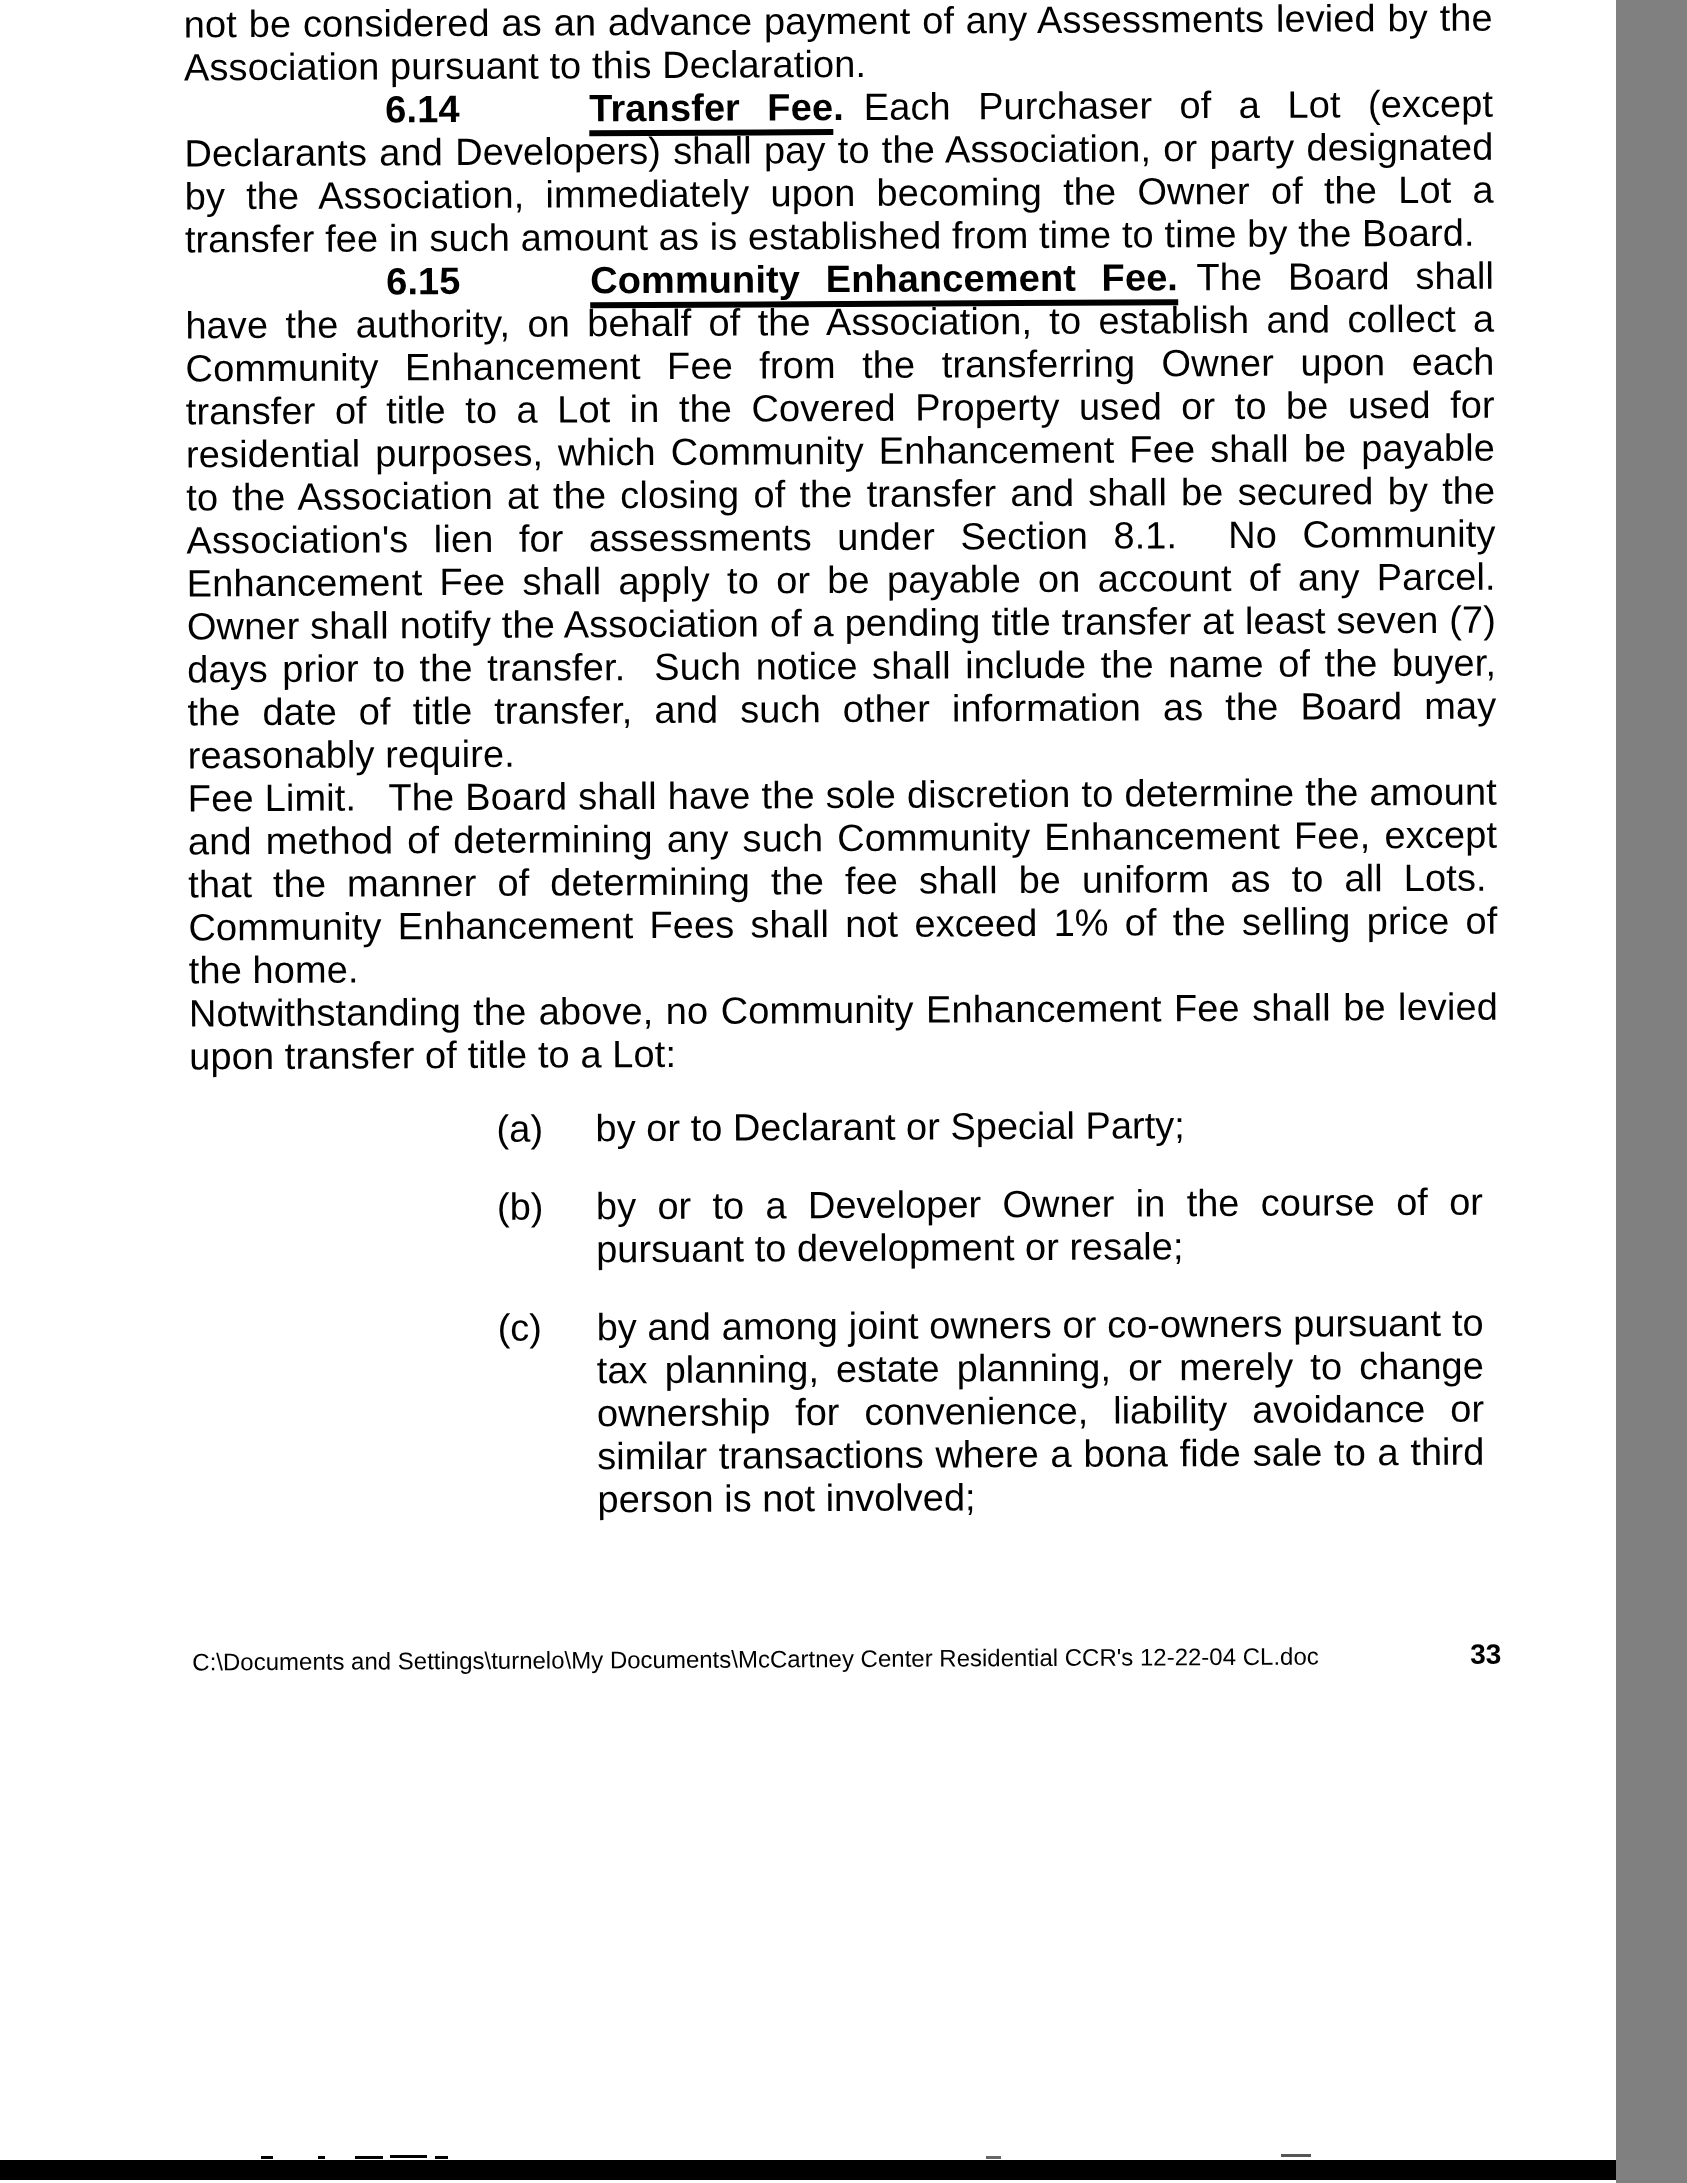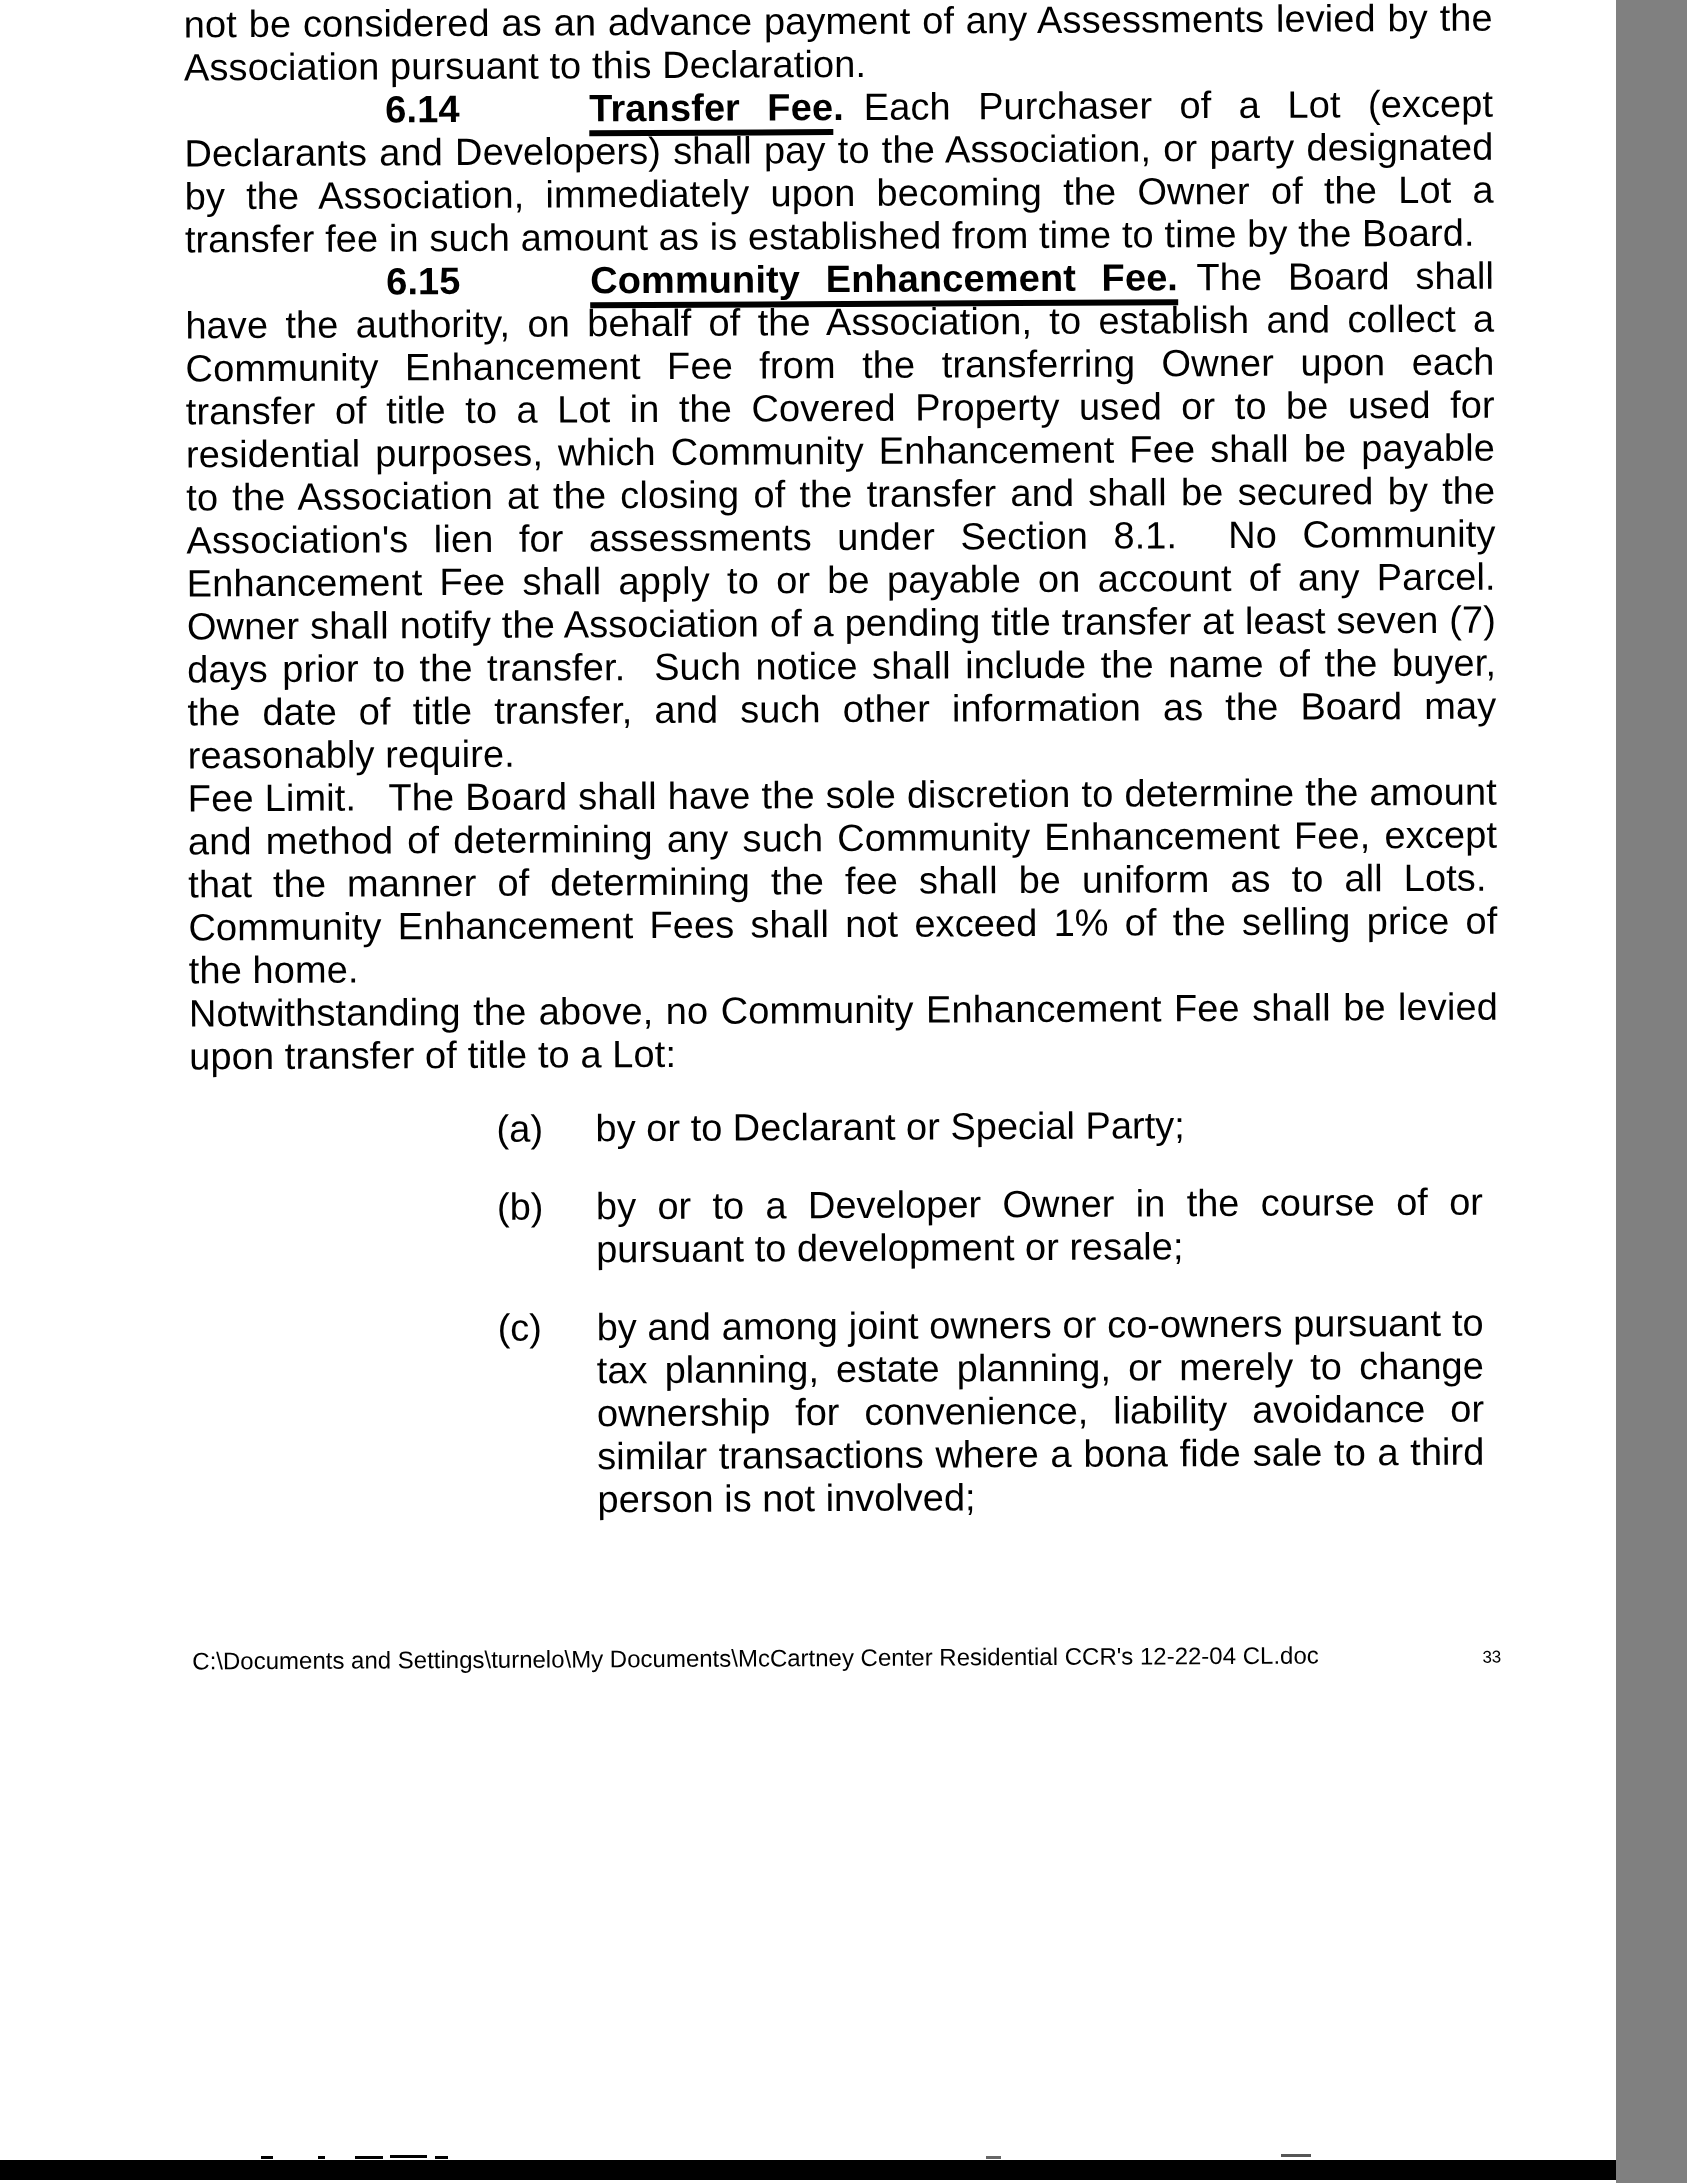--- a/index.html
+++ b/index.html
@@ -70,22 +70,23 @@
     width: 1309px;
   }
   .footer .path {
     font-size: 24px;
     line-height: 26px;
     letter-spacing: 0;
     white-space: nowrap;
   }
   .footer .page-num {
     margin-left: auto;
-    font-size: 17px;
+    font-size: 28px;
     line-height: 26px;
+    font-weight: bold;
   }
   
   .scan-bar {
     position: absolute;
     left: 0;
     top: 2160px;
     width: 1688px;
     height: 20.4px;
     background: #000;
   }

